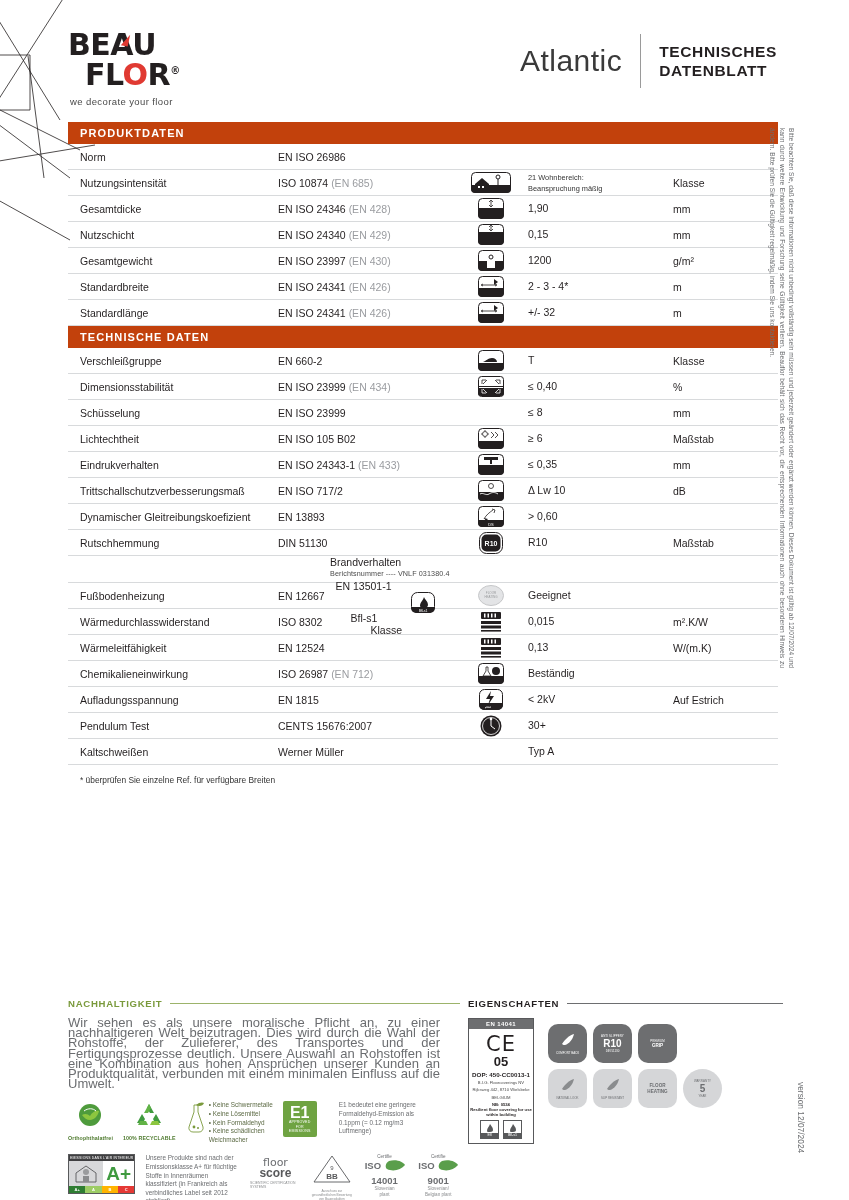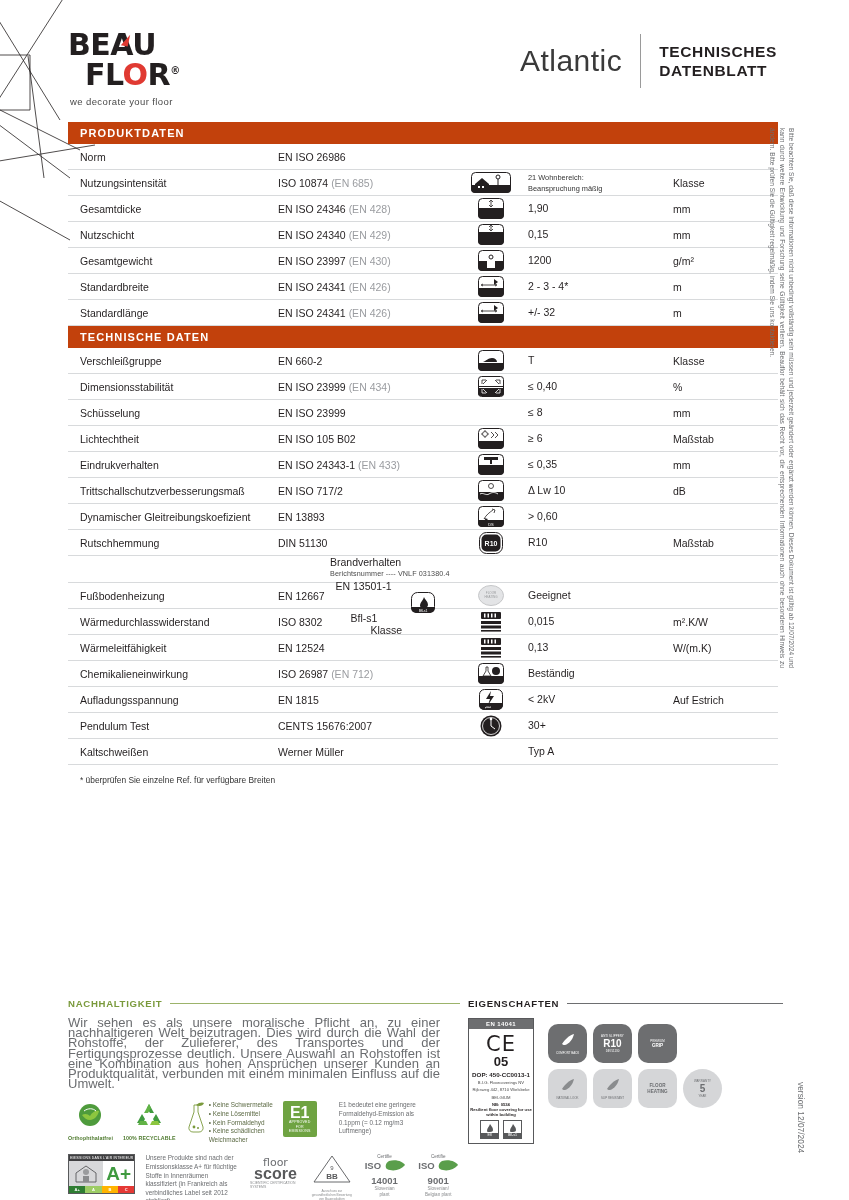--- a/index.html
+++ b/index.html
@@ -126,21 +126,21 @@
   .aplus-letter { flex: 1; font-size: 19px; font-weight: bold; color: #3f9a3f;
     text-align: center; line-height: 19px; }
   .aplus-scale { display: flex; height: 7px; }
   .aplus-scale div { flex: 1; font-size: 4px; color: #fff; text-align: center;
     line-height: 7px; font-weight: bold; }
   .aplus-txt { font-size: 6.4px; line-height: 8.6px; color: #6b6d70; width: 104px; }
 
   .fs-badge { width: 56px; height: 38px; display: flex; flex-direction: column;
     align-items: center; justify-content: center; }
   .fs-floor { font-size: 11px; color: #6b6d70; font-family: "DejaVu Sans", sans-serif; line-height: 10px; }
-  .fs-score { font-size: 16px; font-weight: bold; color: #58595b; line-height: 11px; }
+  .fs-score { font-size: 12px; font-weight: bold; color: #58595b; line-height: 11px; }
   .fs-sub { font-size: 3.4px; color: #8a8c8e; margin-top: 2px; }
 
   .bb-badge { width: 46px; text-align: center; }
   .bb-sub { font-size: 3.2px; color: #8a8c8e; line-height: 4px; margin-top: 1px; }
 
   .iso-badge { width: 48px; text-align: center; }
   .iso-top { font-size: 4.6px; color: #6b6d70; }
   .iso-num { font-size: 9.5px; font-weight: bold; color: #6b6d70; }
   .iso-sub { font-size: 4.6px; color: #8a8c8e; line-height: 6px; }
 

